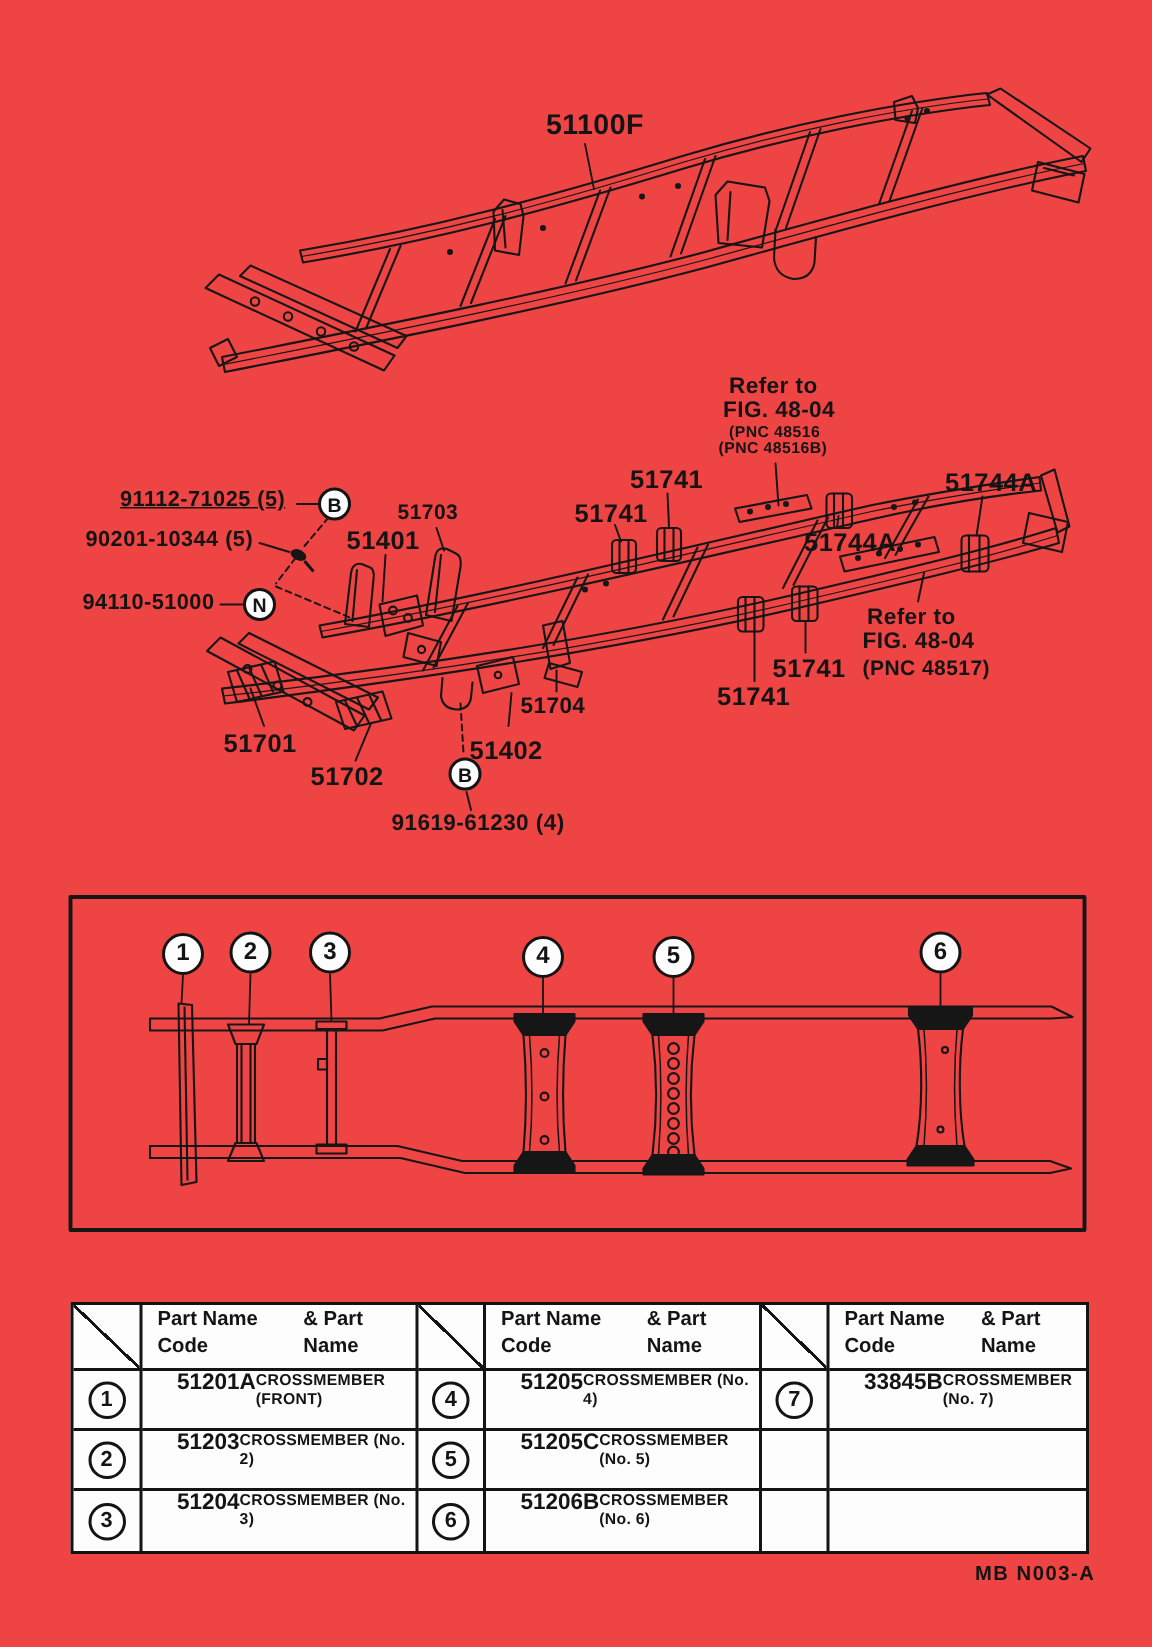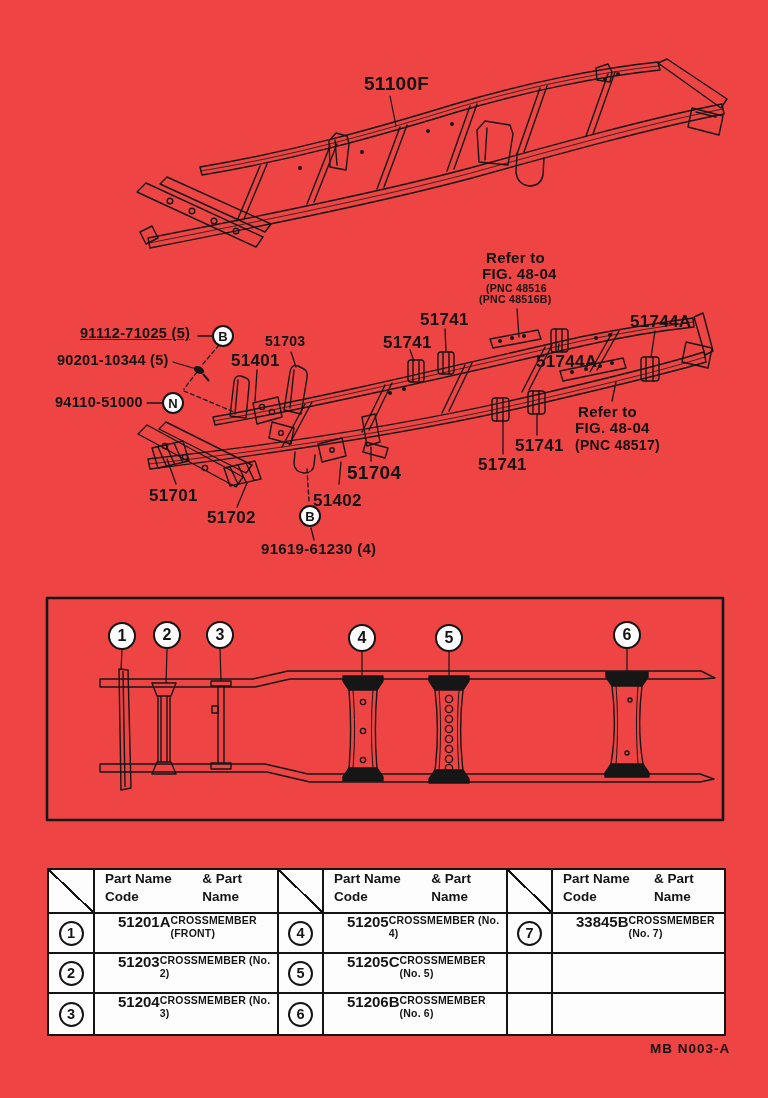--- a/index.html
+++ b/index.html
@@ -239,21 +239,21 @@
 <div class="circ lcirc" style="left:162px;top:392px;">N</div>
 
 <div class="lbl" style="left:231px;top:352px;font-size:17px;">51401</div>
 <div class="lbl" style="left:265px;top:334px;font-size:14px;">51703</div>
 <div class="lbl" style="left:420px;top:311px;font-size:17px;">51741</div>
 <div class="lbl" style="left:383px;top:334px;font-size:17px;">51741</div>
 <div class="lbl" style="left:536px;top:353px;font-size:17px;">51744A</div>
 <div class="lbl" style="left:630px;top:313px;font-size:17px;">51744A</div>
 <div class="lbl" style="left:515px;top:437px;font-size:17px;">51741</div>
 <div class="lbl" style="left:478px;top:456px;font-size:17px;">51741</div>
-<div class="lbl" style="left:347px;top:463px;font-size:19px;">51704</div>
+<div class="lbl" style="left:347px;top:463px;font-size:15px;">51704</div>
 <div class="lbl" style="left:313px;top:492px;font-size:17px;">51402</div>
 <div class="lbl" style="left:149px;top:487px;font-size:17px;">51701</div>
 <div class="lbl" style="left:207px;top:509px;font-size:17px;">51702</div>
 <div class="circ lcirc" style="left:299px;top:505px;">B</div>
 <div class="lbl" style="left:261px;top:541px;font-size:15px;">91619-61230 (4)</div>
 
 <div class="lbl" style="left:486px;top:250px;font-size:15px;">Refer to</div>
 <div class="lbl" style="left:482px;top:266px;font-size:15px;">FIG. 48-04</div>
 <div class="lbl" style="left:486px;top:283px;font-size:10.5px;">(PNC 48516</div>
 <div class="lbl" style="left:479px;top:294px;font-size:10.5px;">(PNC 48516B)</div>

